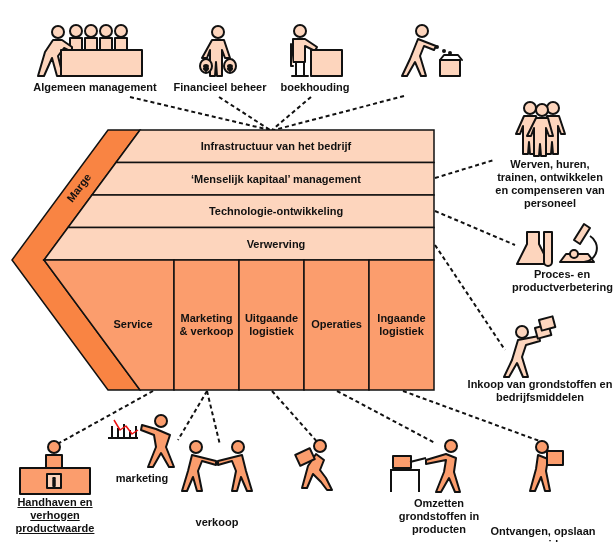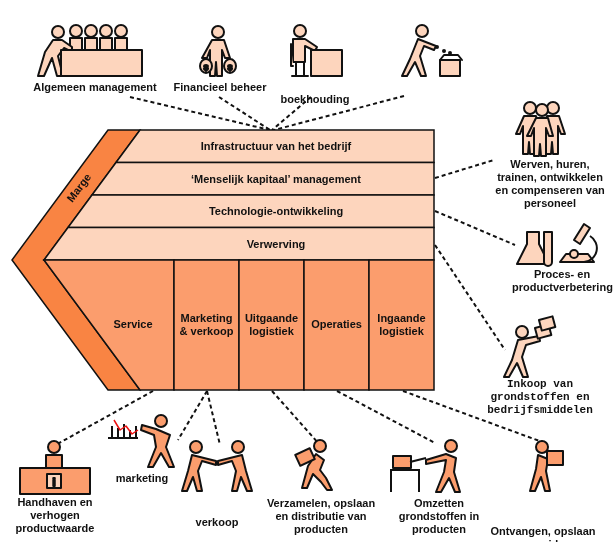--- a/index.html
+++ b/index.html
@@ -172,25 +172,24 @@
         <circle cx="542" cy="447" r="6"></circle>
         <path d="M538 455 l-2 14 l-6 22 h5 l6 -14 l4 14 h5 l-4 -20 l2 -12 z"></path>
         <rect x="547" y="451" width="16" height="14"></rect>
       </g>
     </g>
   </svg>
 
   
   <div class="lbl" style="left:165px;top:81px;width:110px;">Financieel beheer</div>
   <div class="lbl" style="left:25px;top:81px;width:140px;">Algemeen management</div>
-  <div class="lbl" style="left:275px;top:93px;width:80px;">boekhouding</div>
+  <div class="lbl" style="left:275px;top:81px;width:80px;">boekhouding</div>
 
   <div class="lbl ml" style="left:512px;top:268px;width:100px;">Proces- en productverbetering</div>
   <div class="lbl ml" style="left:492px;top:158px;width:116px;">Werven, huren, trainen, ontwikkelen en compenseren van personeel</div>
-  <div class="lbl ml" style="left:465px;top:378px;width:150px;font-family:Liberation Mono, monospace;">Inkoop van grondstoffen en bedrijfsmiddelen</div>
+  <div class="lbl ml" style="left:465px;top:378px;width:150px;">Inkoop van grondstoffen en bedrijfsmiddelen</div>
 
-  <div class="lbl ml" style="left:10px;top:496px;width:90px;">Handhaven en verhogen productwaarde</div>
+  <div class="lbl ml" style="left:10px;top:496px;width:90px;text-decoration:underline;">Handhaven en verhogen productwaarde</div>
   <div class="lbl" style="left:112px;top:472px;width:60px;">marketing</div>
   <div class="lbl" style="left:192px;top:516px;width:50px;">verkoop</div>
-  <div class="lbl ml" style="left:262px;top:497px;width:118px;">Verzamelen, opslaan en distributie van producten</div>
   <div class="lbl ml" style="left:382px;top:497px;width:90px;margin-left:12px;">Omzetten grondstoffen in producten</div>
   <div class="lbl ml" style="left:484px;top:497px;width:118px;margin-top:28px;">Ontvangen, opslaan en verspreiden van grondstoffen</div>
 </div>
 
 </body></html>

